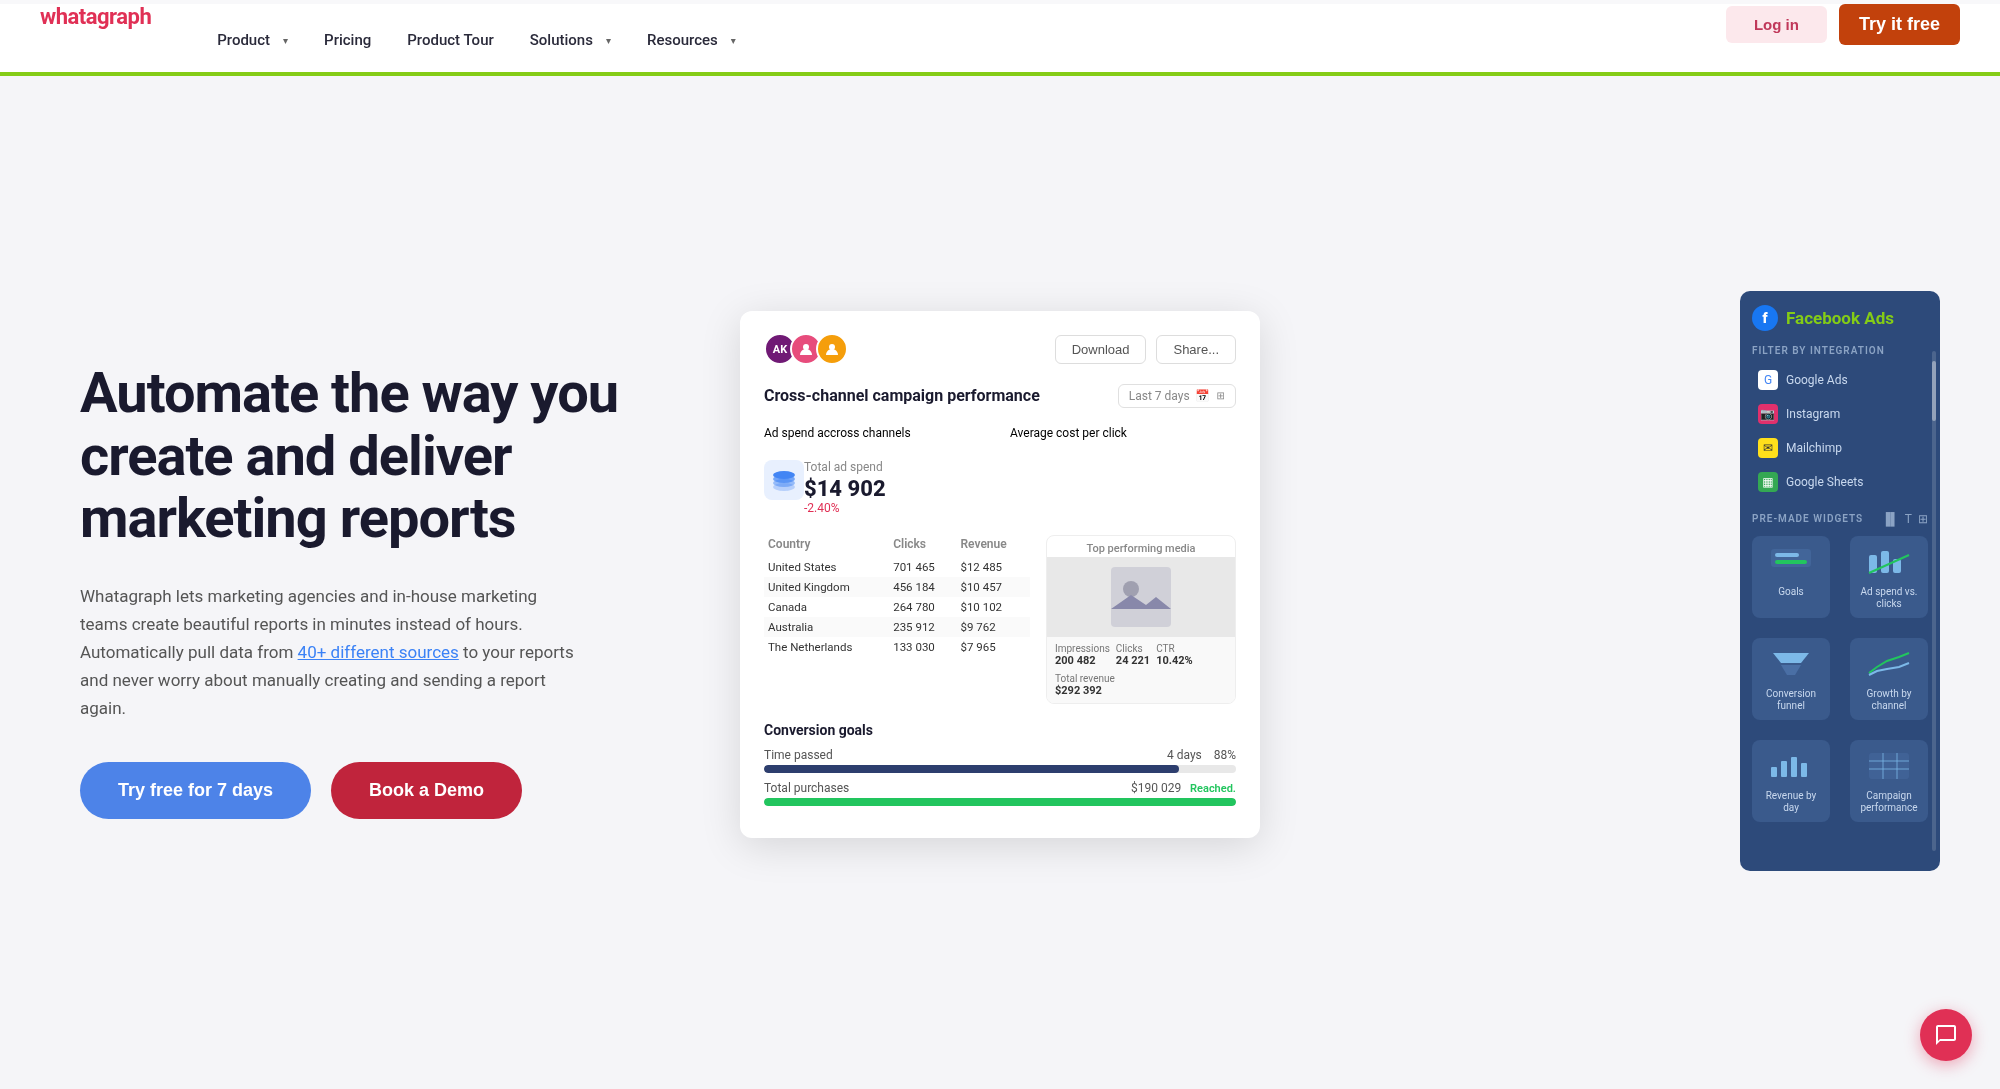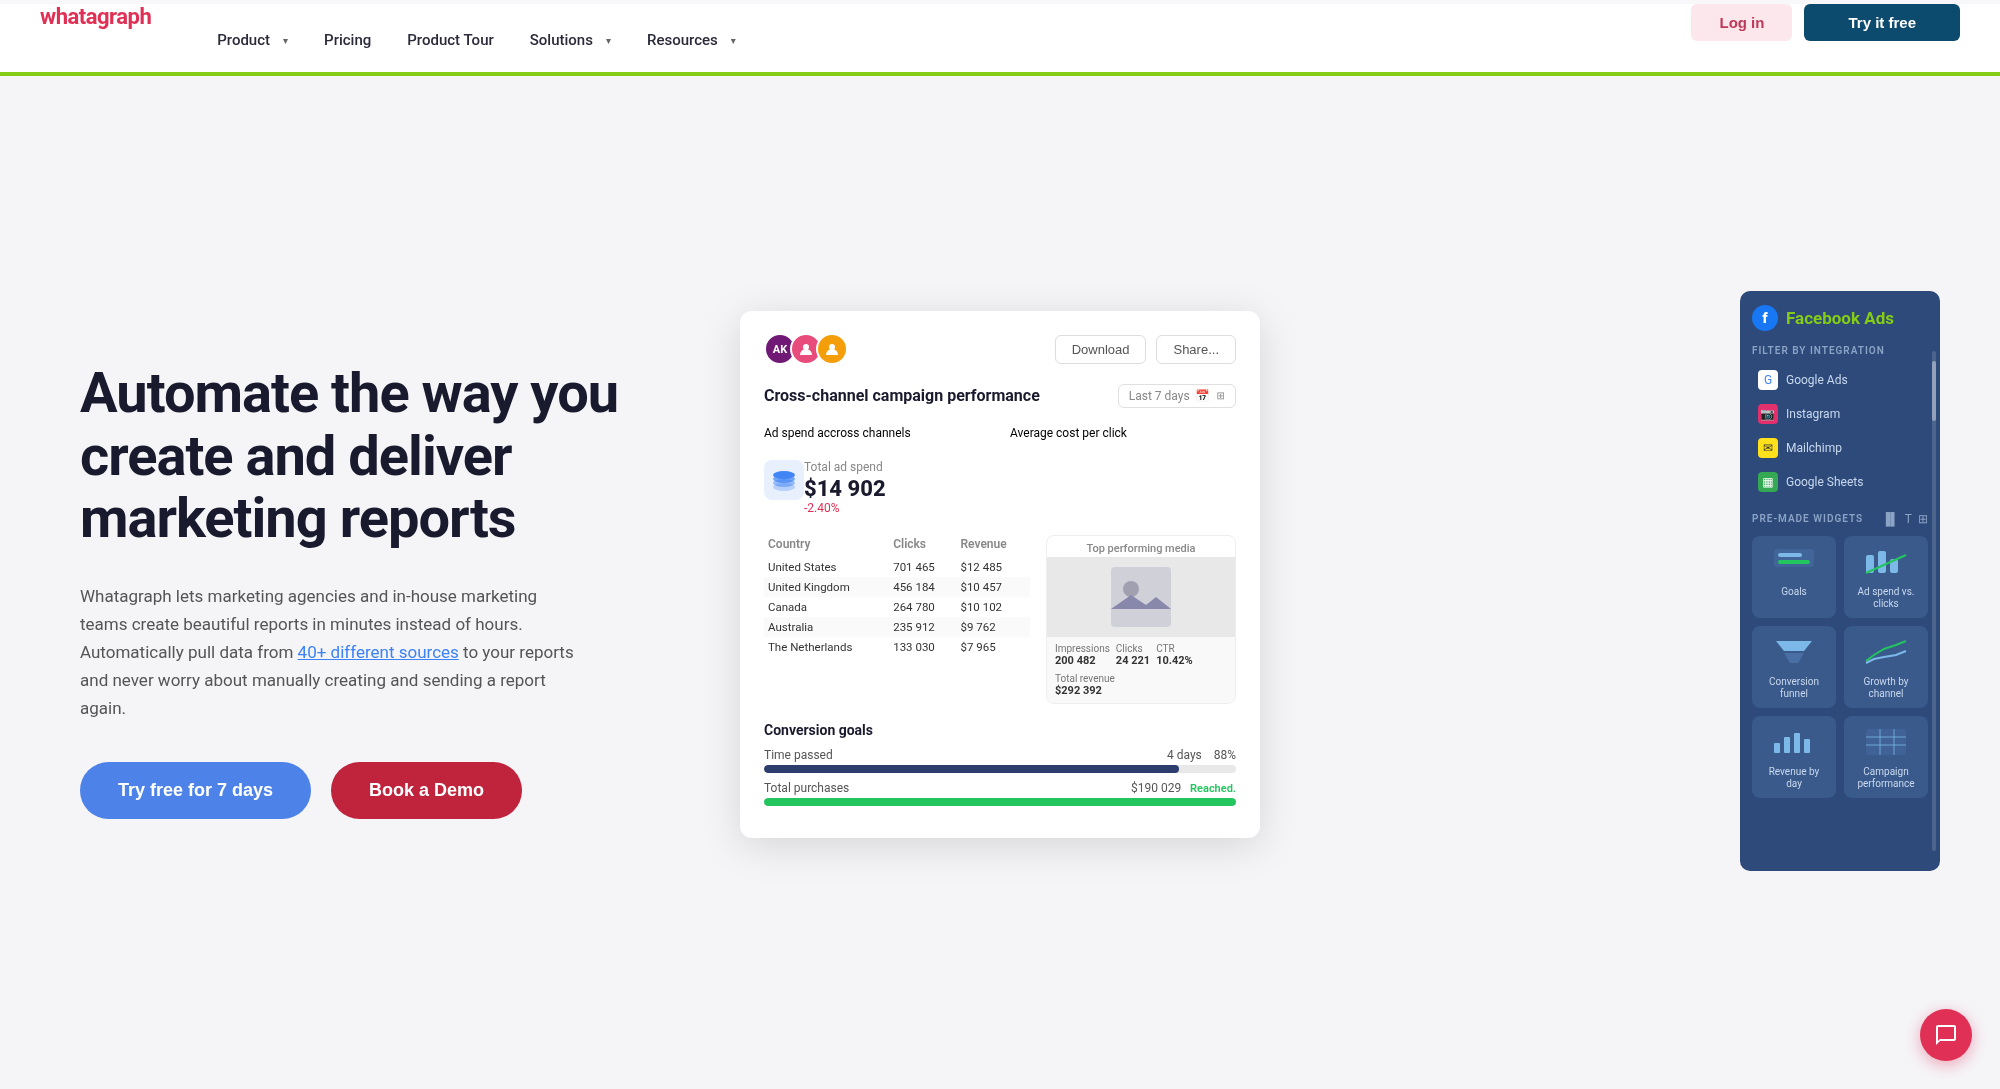--- a/index.html
+++ b/index.html
@@ -22,22 +22,22 @@
       display: flex; align-items: center; gap: 13px; cursor: pointer; text-decoration: none;
       white-space: nowrap;
     }
     .nav-chevron { font-size: 10px; color: #666; }
     .nav-actions { display: flex; align-items: center; gap: 12px; }
     .btn-login {
       background: #fce8ec; color: #c0385a; border: none; padding: 10px 28px;
       border-radius: 6px; font-size: 15px; font-weight: 600; cursor: pointer;
     }
     .btn-try-free {
-      background: #0c4a6e; color: #fff; border: none; padding: 10px 44px;
-      border-radius: 6px; font-size: 15px; font-weight: 700; cursor: pointer;
+      background: #c2410c; color: #fff; border: none; padding: 10px 20px;
+      border-radius: 6px; font-size: 18px; font-weight: 700; cursor: pointer;
     }
 
     
     .hero {
       display: flex;
       align-items: center;
       padding: 60px 60px 40px 80px;
       min-height: calc(100vh - 72px);
       background: #f5f5f8;
       gap: 40px;
@@ -202,21 +202,21 @@
     .int-mailchimp { background: #ffe01b; color: #333; }
     .int-gsheets { background: #34a853; color: #fff; }
     .int-name { color: #c8d8ee; font-size: 12px; }
 
     .widgets-section { margin-top: 14px; }
     .widgets-header { display: flex; align-items: center; justify-content: space-between; margin-bottom: 10px; }
     .widgets-label { color: #8ba3c4; font-size: 10px; letter-spacing: 1px; text-transform: uppercase; font-weight: 600; }
     .widget-view-icons { display: flex; gap: 6px; }
     .view-icon { color: #8ba3c4; font-size: 12px; cursor: pointer; }
 
-    .widgets-grid { display: grid; grid-template-columns: 1fr 1fr; gap: 8px; }
+    .widgets-grid { display: grid; grid-template-columns: 1fr 1fr; gap: 20px; }
     .widget-item {
       background: #3a5a8c; border-radius: 8px; padding: 8px;
       display: flex; flex-direction: column; align-items: center; gap: 6px; cursor: pointer;
     }
     .widget-preview { width: 50px; height: 36px; display: flex; align-items: center; justify-content: center; }
     .widget-name { color: #c8d8ee; font-size: 10px; text-align: center; line-height: 1.2; }
 
     
     .sidebar-scroll {
       position: absolute; right: 4px; top: 60px; bottom: 20px;

